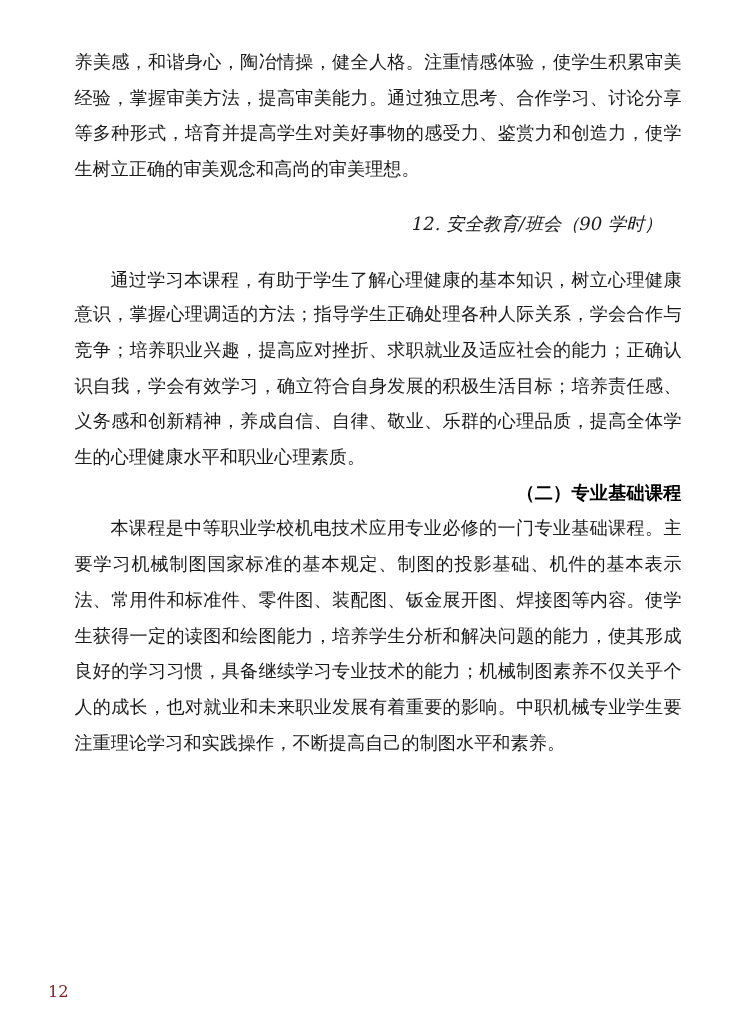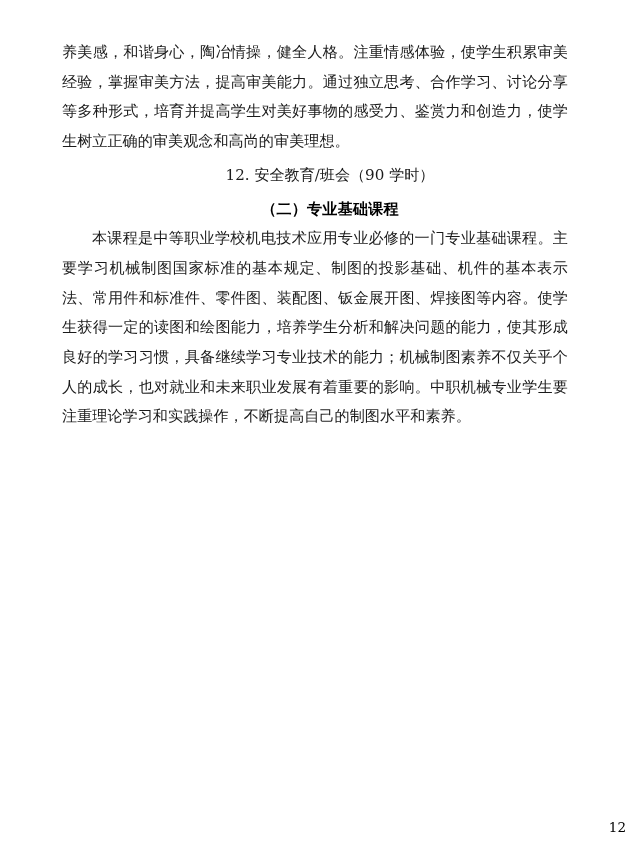--- a/index.html
+++ b/index.html
@@ -37,61 +37,63 @@
     text-indent: 30px;
     letter-spacing: 0.05px;
     font-weight: 500;
     color: #1a1a1a;
     font-family: "DejaVu Serif", "Liberation Serif", serif;
   }
   p.noindent {
     text-indent: 0;
   }
   p.course-heading {
-    margin: 4px;
+    margin: 16px;
     font-size: 15.1px;
     line-height: 29.7px;
     text-indent: 30px;
-    text-align: center;
+    text-align: right;
     font-weight: 500;
     color: #1a1a1a;
+    font-style: italic;
   }
   p.section-heading {
     margin: 0;
     font-size: 15.1px;
     line-height: 29.7px;
     text-indent: 30px;
-    text-align: center;
+    text-align: right;
     font-weight: bold;
     color: #000000;
     letter-spacing: 0.2px;
   }
   .pagenum {
     position: absolute;
     left: 0;
     right: 0;
     top: 818px;
-    text-align: right;
+    text-align: left;
     font-size: 13.5px;
     line-height: 18px;
-    color: #000000;
+    color: #7f1d1d;
     font-family: "DejaVu Serif", "Liberation Serif", serif;
     padding-left: 40px;
   }
 </style>
 </head>
 <body>
 
 <div class="page">
   <div class="content">
 
     <p class="body-para noindent">养美感，和谐身心，陶冶情操，健全人格。注重情感体验，使学生积累审美经验，掌握审美方法，提高审美能力。通过独立思考、合作学习、讨论分享等多种形式，培育并提高学生对美好事物的感受力、鉴赏力和创造力，使学生树立正确的审美观念和高尚的审美理想。</p>
 
     <p class="course-heading">12. 安全教育/班会（90 学时）</p>
 
+    <p class="body-para">通过学习本课程，有助于学生了解心理健康的基本知识，树立心理健康意识，掌握心理调适的方法；指导学生正确处理各种人际关系，学会合作与竞争；培养职业兴趣，提高应对挫折、求职就业及适应社会的能力；正确认识自我，学会有效学习，确立符合自身发展的积极生活目标；培养责任感、义务感和创新精神，养成自信、自律、敬业、乐群的心理品质，提高全体学生的心理健康水平和职业心理素质。</p>
 
     <p class="section-heading">（二）专业基础课程</p>
 
 
 
 
     <p class="body-para">本课程是中等职业学校机电技术应用专业必修的一门专业基础课程。主要学习机械制图国家标准的基本规定、制图的投影基础、机件的基本表示法、常用件和标准件、零件图、装配图、钣金展开图、焊接图等内容。使学生获得一定的读图和绘图能力，培养学生分析和解决问题的能力，使其形成良好的学习习惯，具备继续学习专业技术的能力；机械制图素养不仅关乎个人的成长，也对就业和未来职业发展有着重要的影响。中职机械专业学生要注重理论学习和实践操作，不断提高自己的制图水平和素养。</p>
 
   </div>
 

